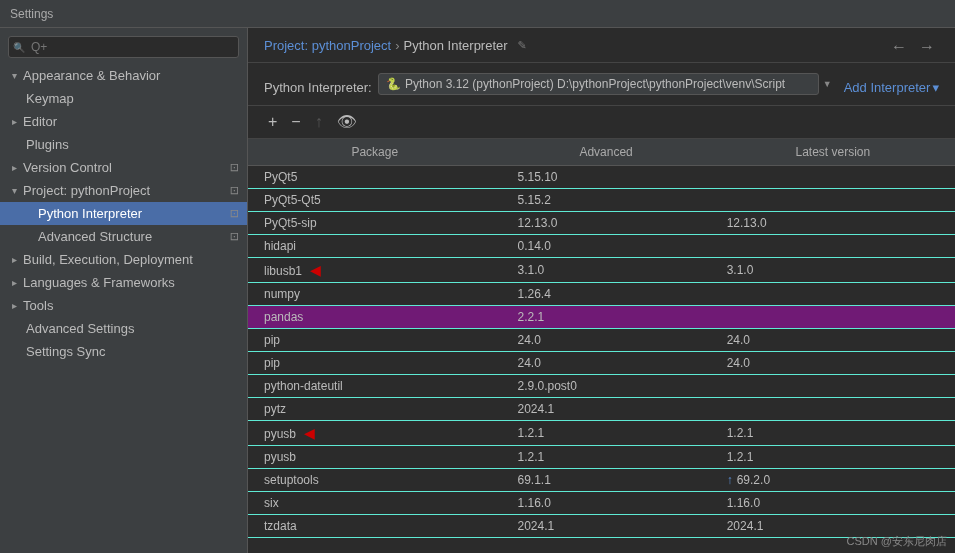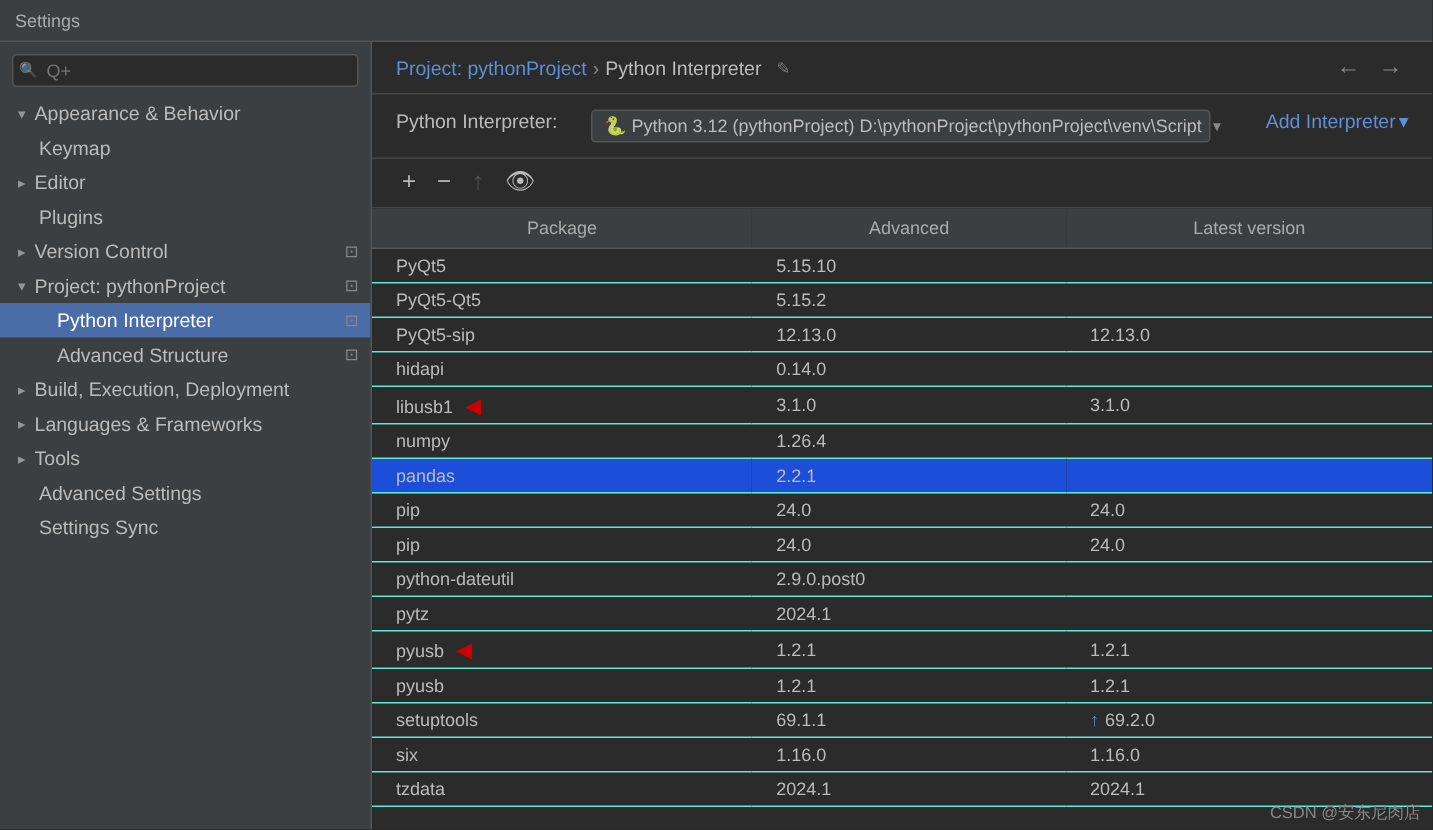--- a/index.html
+++ b/index.html
@@ -128,36 +128,36 @@
       background: none;
       border: none;
       color: #888;
       font-size: 16px;
       cursor: pointer;
       padding: 0 4px;
     }
 
     .interpreter-row {
       display: flex;
-      align-items: flex-start;
+      align-items: flex-end;
       padding: 10px 16px;
-      gap: 22px;
+      gap: 6px;
       border-bottom: 1px solid #444;
     }
     .interpreter-label {
       color: #bbbbbb;
       font-size: 13px;
       white-space: nowrap;
     }
     .interpreter-select {
       background: #3c3f41;
       border: 1px solid #555;
       border-radius: 3px;
       color: #bbbbbb;
-      padding: 3px 4px 3px 8px;
+      padding: 3px 32px 3px 8px;
       font-size: 12px;
       flex: 1;
       max-width: 460px;
       cursor: pointer;
       appearance: none;
       -webkit-appearance: none;
       position: relative;
     }
     .interpreter-select-wrap {
       position: relative;
@@ -221,21 +221,21 @@
     thead th {
       text-align: center;
       padding: 6px 16px;
       font-size: 12px;
       color: #aaaaaa;
       font-weight: 500;
     }
     tbody tr {
       border-bottom: 1px solid #5eead4;
     }
-    tbody tr.highlighted { background: #1d4ed8; }
+    tbody tr.highlighted { background: #701a75; }
     tbody td {
       padding: 4px 16px;
       font-size: 12px;
       color: #bbbbbb;
     }
     .arrow-indicator {
       color: #cc0000;
       font-size: 14px;
       margin-left: 8px;
     }

